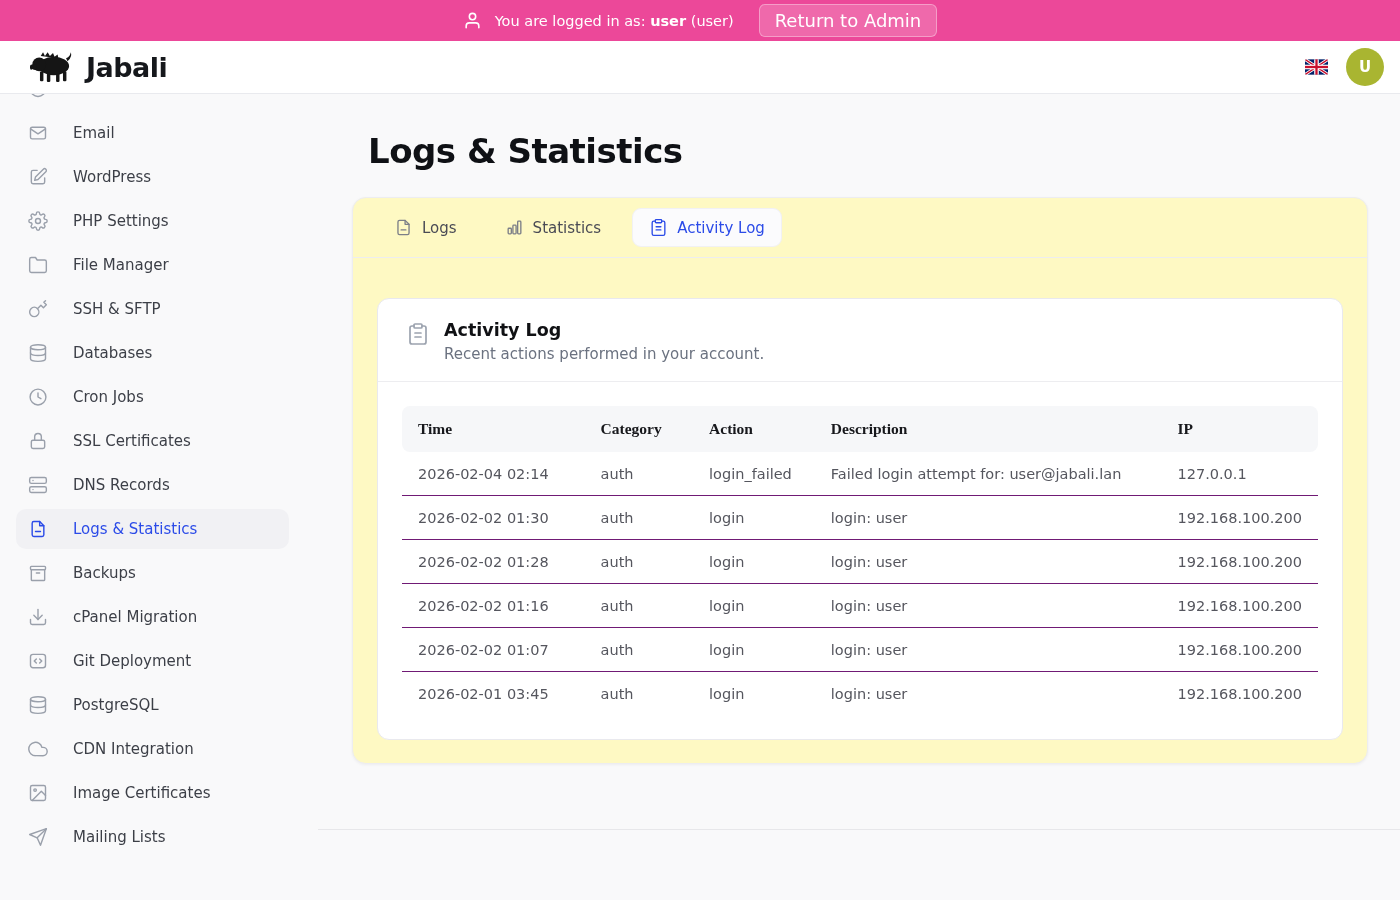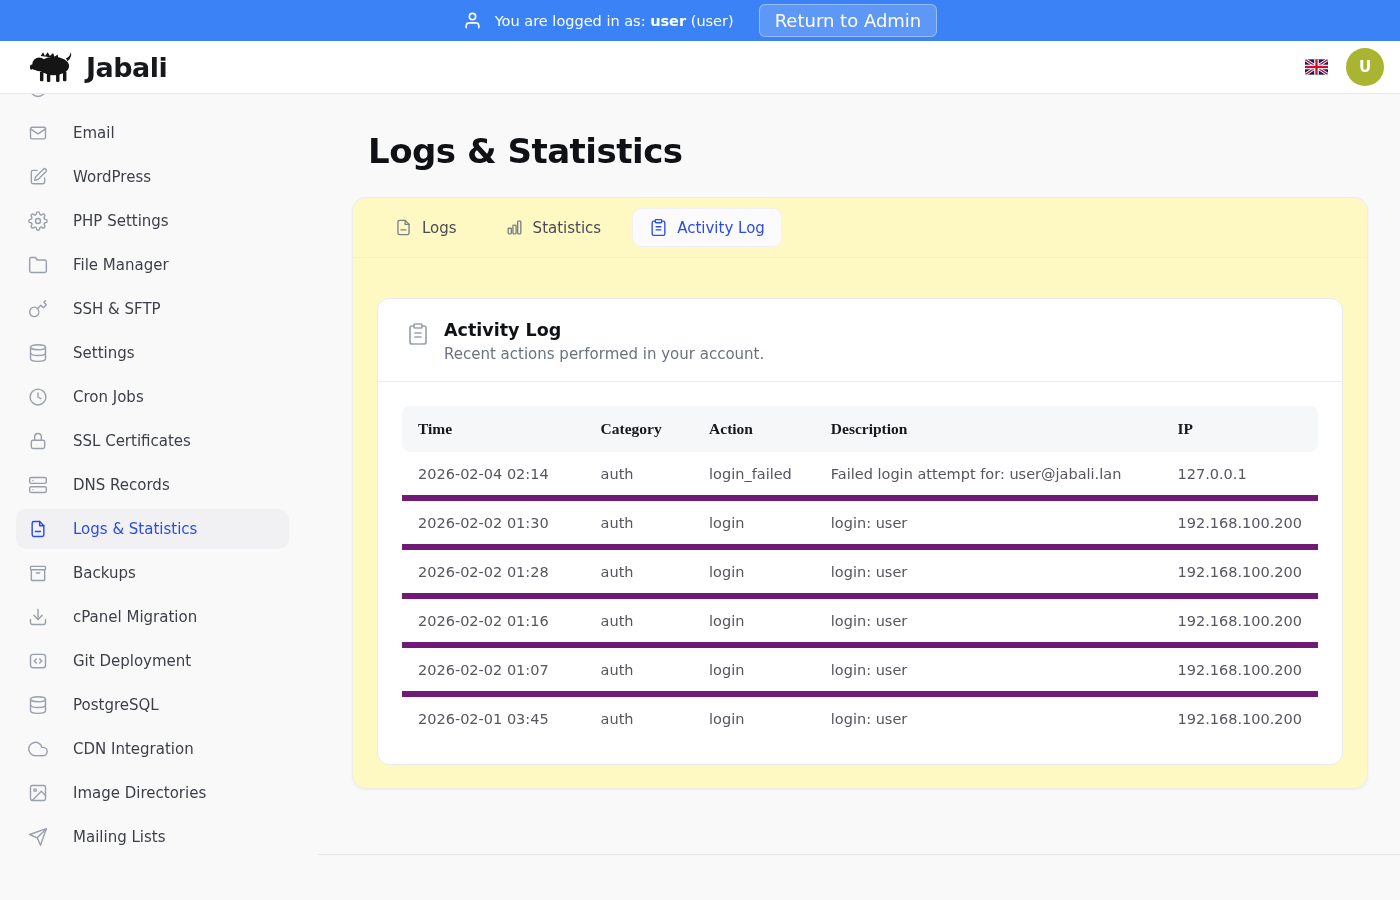--- a/index.html
+++ b/index.html
@@ -4,21 +4,21 @@
 <style>
   * { margin:0; padding:0; box-sizing:border-box; }
   html,body { width:1400px; height:900px; overflow:hidden; }
   body {
     font-family:"DejaVu Sans","Liberation Sans",sans-serif;
     background:#f9f9fa; color:#1c1d22; font-size:15px;
   }
 
   
   .banner {
-    height:41px; background:#3b82f6; color:#fff;
+    height:41px; background:#ec4899; color:#fff;
     display:flex; align-items:center; justify-content:center; gap:13px;
     font-size:14.5px;
   }
   .banner .icon { display:flex; }
   .banner .icon svg { width:19px; height:19px; stroke:#fff; }
   .banner b { font-weight:700; }
   .banner-btn {
     margin-left:12px; padding:5px 15px; border-radius:6px;
     background:rgba(255,255,255,.18); border:1px solid rgba(255,255,255,.35);
     color:#fff; font-size:18px; cursor:pointer; font-family:inherit;
@@ -91,21 +91,21 @@
   table { width:100%; border-collapse:separate; border-spacing:0; }
   th {
     background:#f6f7f9; text-align:left; font-size:15.5px; font-weight:700; color:#17181c;
     padding:14px 16px;
     font-family:Liberation Serif, serif;
   }
   th:first-child { border-radius:8px 0 0 8px; }
   th:last-child  { border-radius:0 8px 8px 0; }
   td {
     padding:13.5px 16px; font-size:14.5px; color:#55565e;
-    border-bottom:6px solid #701a75;
+    border-bottom:1px solid #701a75;
   }
   tr:last-child td { border-bottom:none; }
 
   .footer-rule { margin:65px -32px 0 -34px; border-top:1px solid #e7e7ea; height:16px; }
 </style>
 </head>
 <body>
 
 <div class="banner">
   <span class="icon">
@@ -214,21 +214,21 @@
         <span>SSH &amp; SFTP</span>
       </div>
       <div class="side-item">
         <span class="icn">
           <svg viewBox="0 0 24 24" fill="none" stroke="currentColor" stroke-width="1.7" stroke-linecap="round" stroke-linejoin="round">
             <ellipse cx="12" cy="5" rx="9" ry="3"></ellipse>
             <path d="M21 12c0 1.7-4 3-9 3s-9-1.3-9-3"></path>
             <path d="M3 5v14c0 1.7 4 3 9 3s9-1.3 9-3V5"></path>
           </svg>
         </span>
-        <span>Settings</span>
+        <span>Databases</span>
       </div>
       <div class="side-item">
         <span class="icn">
           <svg viewBox="0 0 24 24" fill="none" stroke="currentColor" stroke-width="1.7" stroke-linecap="round" stroke-linejoin="round">
             <circle cx="12" cy="12" r="9.5"></circle>
             <path d="M12 7v5l3.5 2"></path>
           </svg>
         </span>
         <span>Cron Jobs</span>
       </div>
@@ -309,21 +309,21 @@
         <span>CDN Integration</span>
       </div>
       <div class="side-item">
         <span class="icn">
           <svg viewBox="0 0 24 24" fill="none" stroke="currentColor" stroke-width="1.7" stroke-linecap="round" stroke-linejoin="round">
             <rect x="3" y="3" width="18" height="18" rx="2"></rect>
             <circle cx="8.5" cy="8.5" r="1.5"></circle>
             <path d="M21 15l-5-5L5 21"></path>
           </svg>
         </span>
-        <span>Image Directories</span>
+        <span>Image Certificates</span>
       </div>
       <div class="side-item">
         <span class="icn">
           <svg viewBox="0 0 24 24" fill="none" stroke="currentColor" stroke-width="1.7" stroke-linecap="round" stroke-linejoin="round">
             <path d="M22 2L11 13"></path>
             <path d="M22 2l-7 20-4-9-9-4z"></path>
           </svg>
         </span>
         <span>Mailing Lists</span>
       </div>

